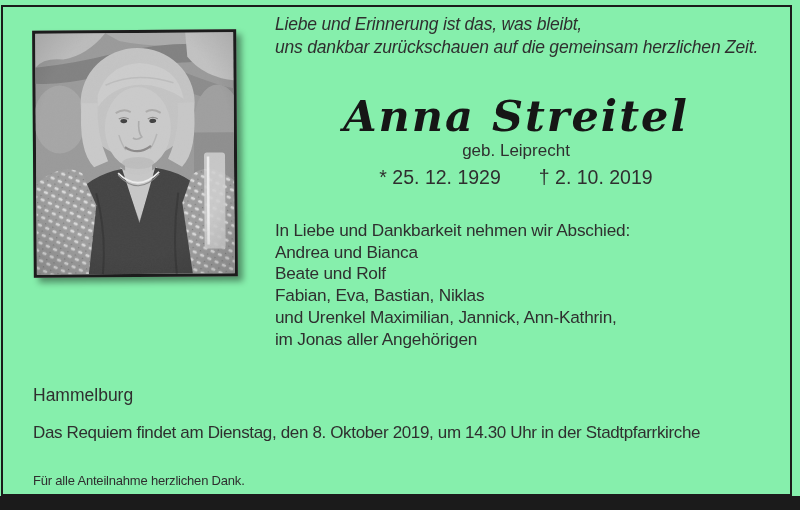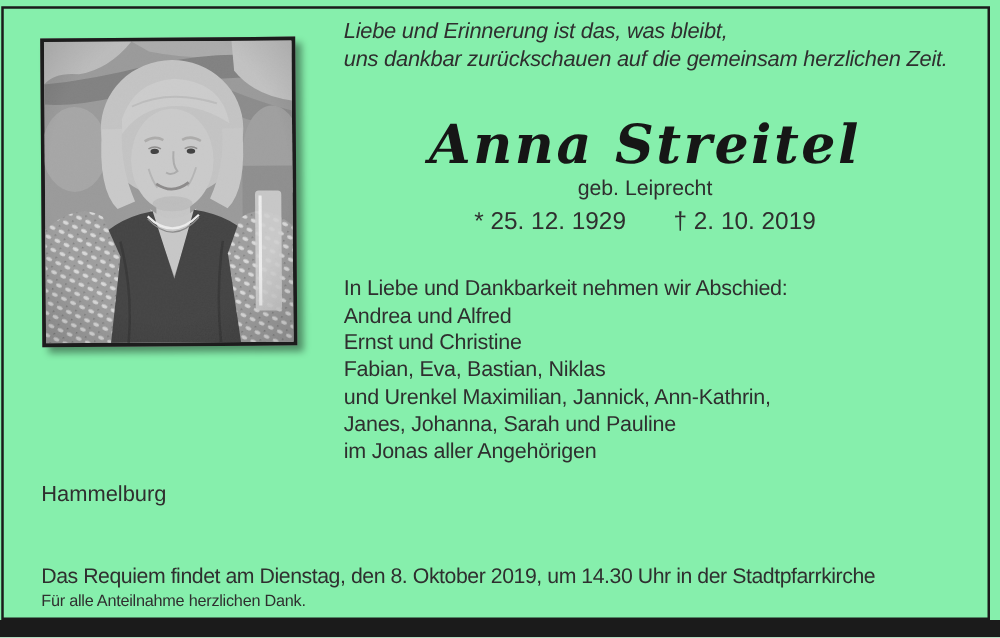--- a/index.html
+++ b/index.html
@@ -32,21 +32,21 @@
   }
   .maiden-name{font-size:17px;line-height:20px;margin-top:1px;}
   .dates{font-size:19.5px;line-height:22px;margin-top:5px;display:flex;justify-content:center;gap:38px;}
   .farewell{
     position:absolute;left:275px;top:202px;
     font-size:17.2px;line-height:21.7px;letter-spacing:-0.2px;margin-top:18px;
   }
   .place{position:absolute;left:33px;top:385px;font-size:17.5px;line-height:21px;}
   .funeral{
     position:absolute;left:33px;top:422px;width:755px;
-    font-size:17px;line-height:22.4px;letter-spacing:-0.35px;margin-top:28px;
+    font-size:17px;line-height:22.4px;letter-spacing:-0.35px;
   }
   .thanks{position:absolute;left:33px;top:470px;font-size:13px;line-height:21px;letter-spacing:-0.2px;}
 </style>
 </head>
 <body>
 
 <div class="page">
 
   <div class="frame"></div>
   <div class="bottom-bar"></div>
@@ -135,25 +135,24 @@
     <h1 class="deceased-name">Anna Streitel</h1>
     <div class="maiden-name">geb. Leiprecht</div>
     <div class="dates">
       <span>* 25. 12. 1929</span>
       <span>† 2. 10. 2019</span>
     </div>
   </div>
 
   <div class="farewell">
     <div>In Liebe und Dankbarkeit nehmen wir Abschied:</div>
-    <div>Andrea und Alfred</div>
-    <div>Ernst und Christine</div>
+    <div>Andrea und Bianca</div>
+    <div>Beate und Rolf</div>
     <div>Fabian, Eva, Bastian, Niklas</div>
     <div>und Urenkel Maximilian, Jannick, Ann-Kathrin,</div>
-    <div>Janes, Johanna, Sarah und Pauline</div>
     <div>im Jonas aller Angehörigen</div>
   </div>
 
   <div class="place">Hammelburg</div>
 
   <div class="funeral">
     <div>Das Requiem findet am Dienstag, den 8. Oktober 2019, um 14.30 Uhr in der Stadtpfarrkirche</div>
   </div>
 
   <div class="thanks">Für alle Anteilnahme herzlichen Dank.</div>

